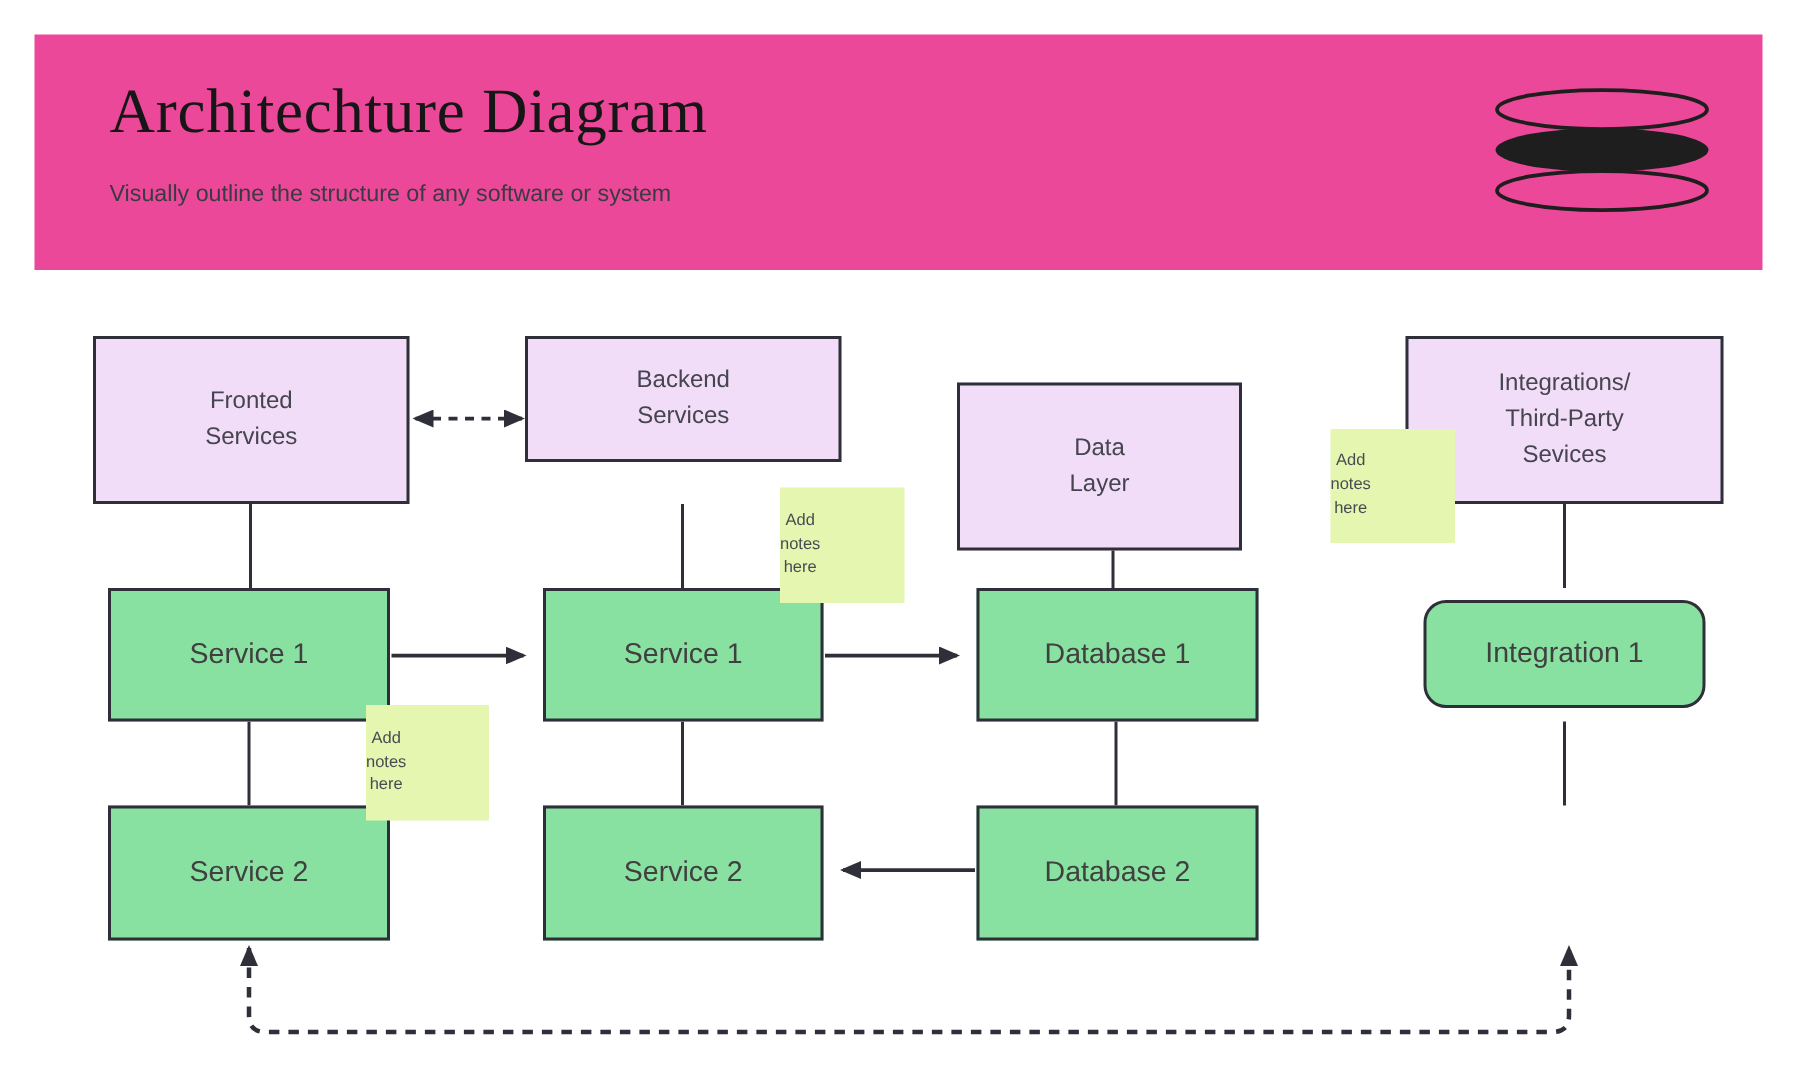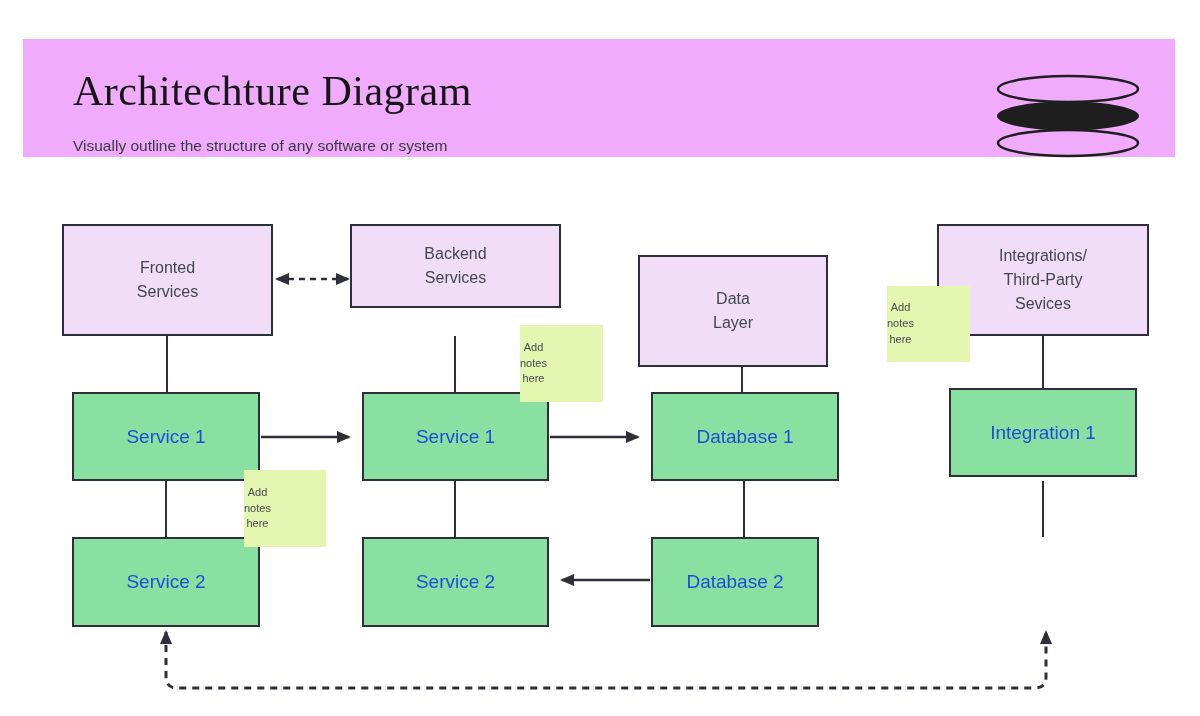--- a/index.html
+++ b/index.html
@@ -2,40 +2,40 @@
 <html><head>
 <meta charset="utf-8">
 <style>
   html,body { margin:0; padding:0; background:#ffffff; }
   #stage {
     position:relative; width:1200px; height:716px; background:#ffffff;
     font-family:"Liberation Sans", sans-serif; overflow:hidden;
   }
   
   #banner {
-    position:absolute; left:23px; top:39px; width:1152px; height:118px;
-    background:#f0abfc;
+    position:absolute; left:23px; top:23px; width:1152px; height:157px;
+    background:#ec4899;
   }
   #banner .title {
     position:absolute; left:50px; top:28px;
     font-family:"Liberation Serif", serif; font-size:42px; color:#161616;
     letter-spacing:0.5px;
   }
   #banner .subtitle {
     position:absolute; left:50px; top:98px;
     font-size:15.5px; color:#3A3A42;
   }
   #logo { position:absolute; right:32px; top:32px; }
   
   .box {
     position:absolute; box-sizing:border-box; border:2px solid #2F2F3A;
     display:flex; align-items:center; justify-content:center; text-align:center;
   }
   .hdr  { background:#F2DDF8; color:#45454F; font-size:16px; line-height:1.5; }
-  .node { background:#89E1A1; color:#1d4ed8; font-size:19px; }
+  .node { background:#89E1A1; color:#404040; font-size:19px; }
   .note {
     position:absolute; background:#E4F6B0; color:#4A4A52;
     display:flex; align-items:center; text-align:center;
     font-size:11px; line-height:1.45;
   }
   .pre { white-space:pre-line; }
   
   #edges { position:absolute; left:0; top:0; }
 </style>
 </head>
@@ -97,29 +97,29 @@
   <div class="box node" style="left:362px; top:537px; width:187px; height:90px;">
     <span>Service 2</span>
     </div>
 
   <div class="box hdr pre" style="left:638px; top:224px; width:190px; height:112px;margin-top:31px;">
     <span>Data
 Layer</span></div>
   <div class="box node" style="left:651px; top:392px; width:188px; height:89px;">
     <span>Database 1</span>
     </div>
-  <div class="box node" style="left:651px; top:537px; width:168px; height:90px;">
+  <div class="box node" style="left:651px; top:537px; width:188px; height:90px;">
     <span>Database 2</span>
     </div>
 
   <div class="box hdr pre" style="left:937px; top:224px; width:212px; height:112px;">
     <span>Integrations/
 Third-Party
 Sevices</span></div>
-  <div class="box node" style="left:949px; top:388px; width:188px; height:89px;">
+  <div class="box node" style="left:949px; top:400px; width:188px; height:72px;border-radius:15px;">
     <span>Integration 1</span>
     </div>
 
   <div class="note pre" style="left:520px; top:325px; width:83px; height:77px;">
     <span>Add
 notes
 here</span></div>
   <div class="note pre" style="left:244px; top:470px; width:82px; height:77px;">
     <span>Add
 notes

